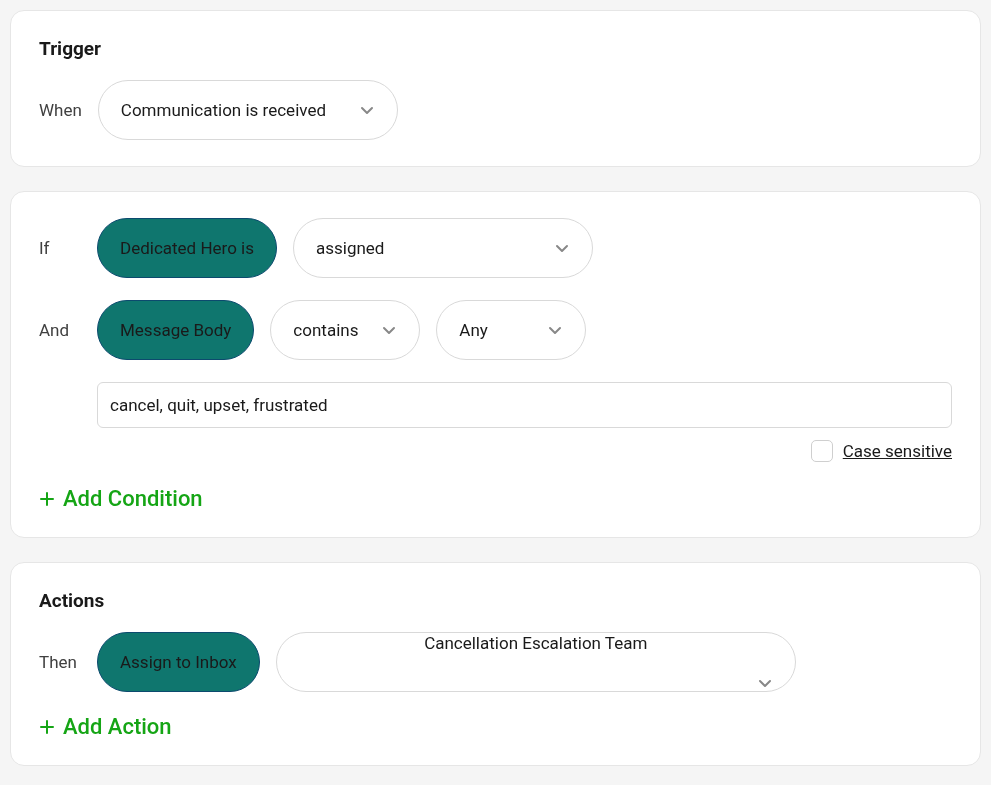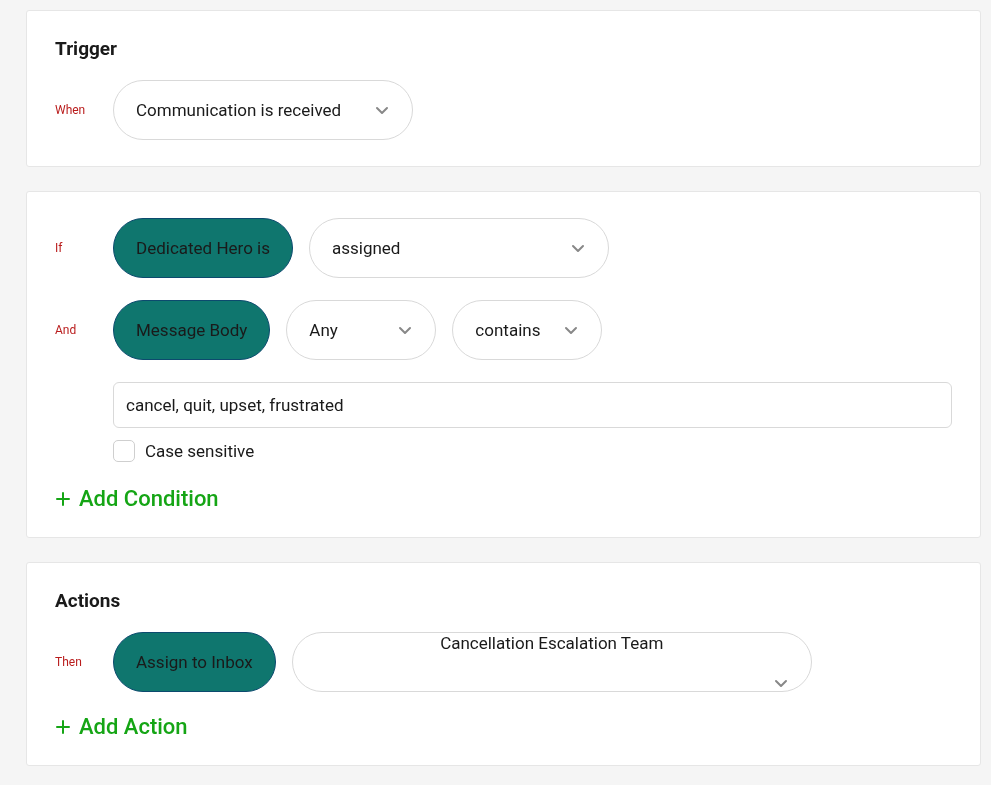--- a/index.html
+++ b/index.html
@@ -10,44 +10,43 @@
     body {
       font-family: -apple-system, BlinkMacSystemFont, "Segoe UI", Roboto, Helvetica, Arial, sans-serif;
       background: #f5f5f5;
       padding: 10px;
       font-size: 17px;
       color: #1a1a1a;
     }
     .card {
       background: #fff;
       border: 1px solid #e6e6e6;
-      border-radius: 3px;
+      border-radius: 14px;
       padding: 26px 28px;
       margin-bottom: 24px;
-      margin-left: 16px;
     }
     .card-title {
       font-weight: 700;
       font-size: 19px;
       margin-bottom: 20px;
     }
     .row {
       display: flex;
       align-items: center;
       gap: 16px;
       margin-bottom: 22px;
       flex-wrap: wrap;
     }
     .row:last-child {
       margin-bottom: 0;
     }
     .row-label {
       min-width: 42px;
-      font-size: 12px;
-      color: #b91c1c;
+      font-size: 17px;
+      color: #404040;
     }
     .pill {
       display: inline-flex;
       align-items: center;
       border-radius: 9999px;
       padding: 0 22px;
       height: 60px;
       font-size: 17px;
       white-space: nowrap;
     }
@@ -81,25 +80,26 @@
       font-family: inherit;
       color: #1a1a1a;
       background: #fff;
     }
     .input-row {
       padding-left: 58px;
       margin-bottom: 12px;
     }
     .case-row {
       display: flex;
-      justify-content: flex-start;
+      justify-content: flex-end;
       align-items: center;
       gap: 10px;
       padding-left: 58px;
       margin-bottom: 24px;
+      text-decoration: underline;
     }
     .checkbox {
       width: 22px;
       height: 22px;
       border: 1.5px solid #cfcfcf;
       border-radius: 5px;
       background: #fff;
       cursor: pointer;
     }
     .add-link {
@@ -170,29 +170,29 @@
       </span>
     </div>
   </div>
 
   <div class="row">
     <span class="row-label">And</span>
     <div class="pill pill-grey">
       <span>Message Body</span>
     </div>
     <div class="pill pill-white pill-select w-mid">
+      <span>contains</span>
+      <span class="chev">
+        <svg class="chevron" width="16" height="16" viewBox="0 0 16 16">
+            <path d="M3 6l5 5 5-5"></path>
+          </svg>
+      </span>
+    </div>
+    <div class="pill pill-white pill-select w-mid">
       <span>Any</span>
-      <span class="chev">
-        <svg class="chevron" width="16" height="16" viewBox="0 0 16 16">
-            <path d="M3 6l5 5 5-5"></path>
-          </svg>
-      </span>
-    </div>
-    <div class="pill pill-white pill-select w-mid">
-      <span>contains</span>
       <span class="chev">
         <svg class="chevron" width="16" height="16" viewBox="0 0 16 16">
             <path d="M3 6l5 5 5-5"></path>
           </svg>
       </span>
     </div>
   </div>
 
   <div class="input-row">
     <input type="text" class="text-input" value="cancel, quit, upset, frustrated" style="">

